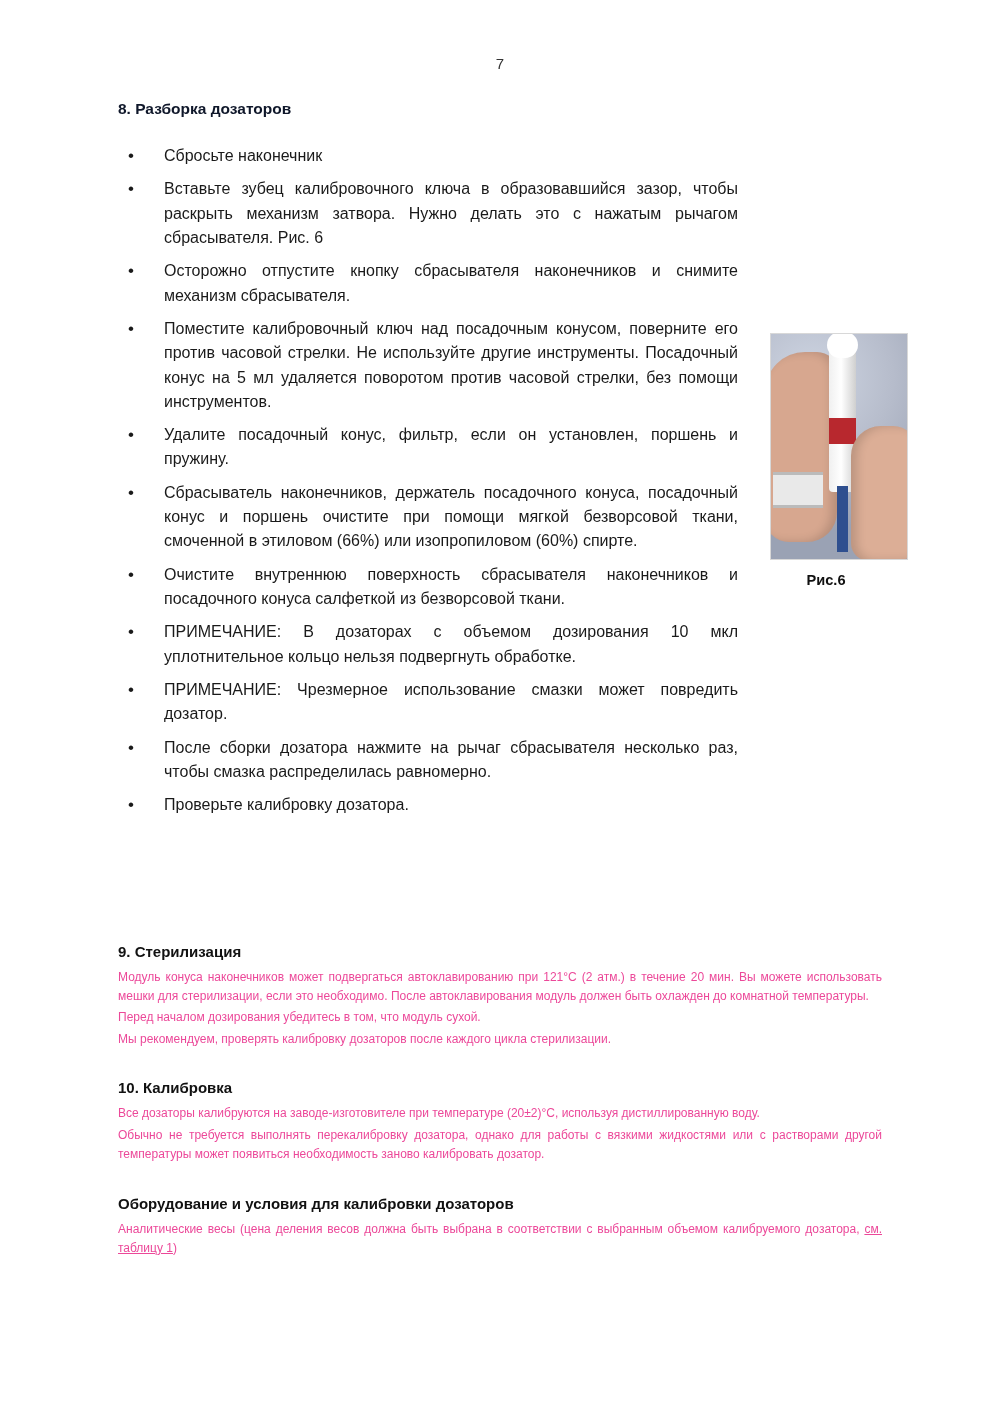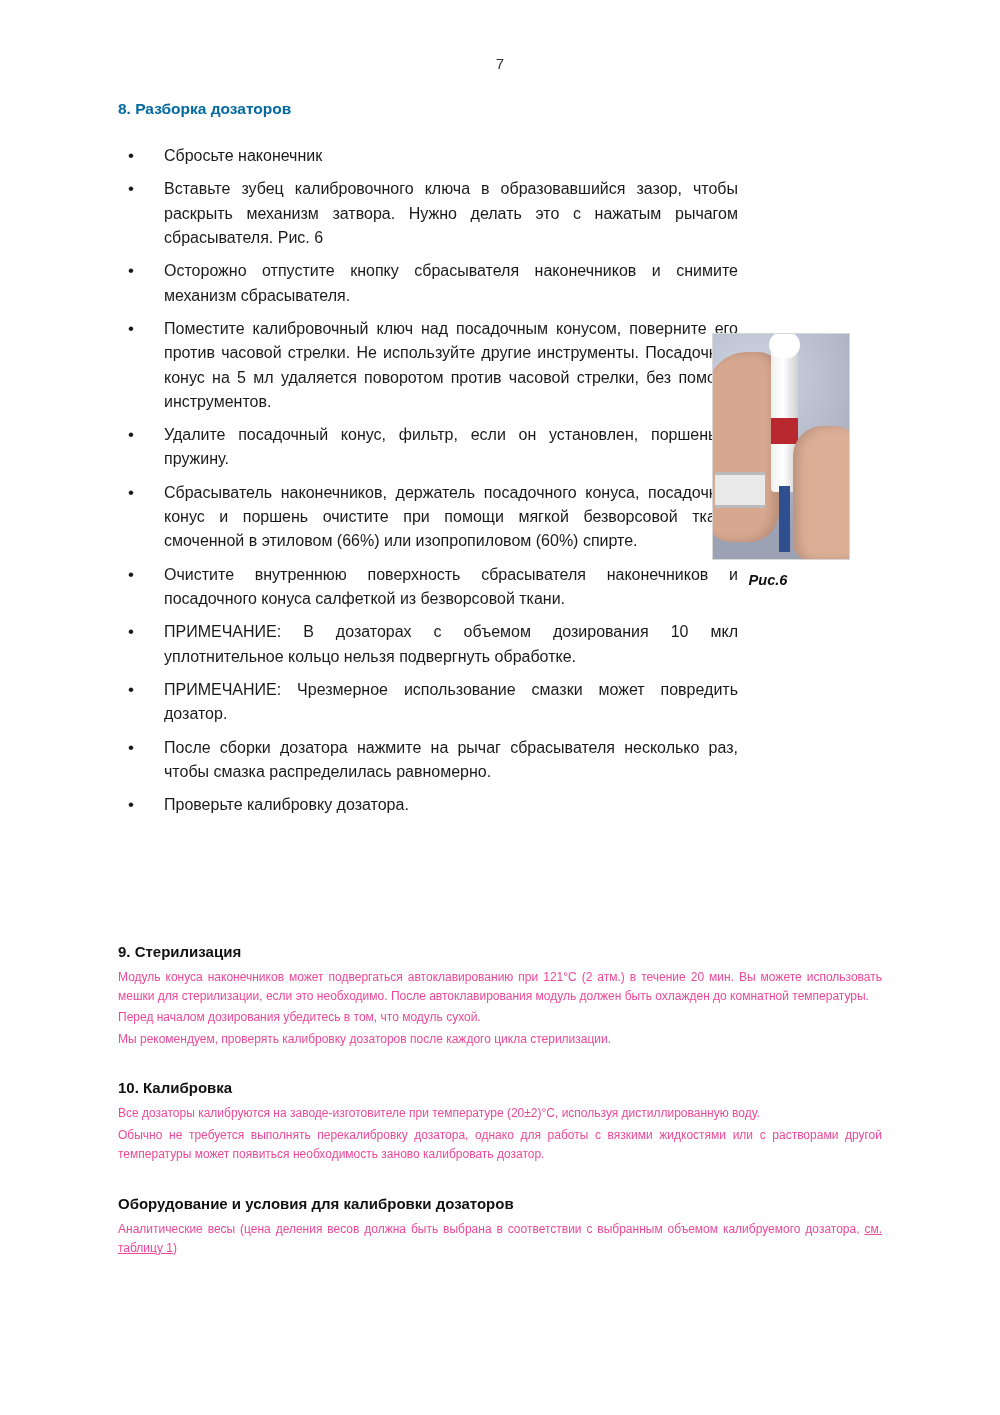--- a/index.html
+++ b/index.html
@@ -25,21 +25,21 @@
     text-align: center;
     font-size: 15px;
     color: #333;
     margin: 0 0 28px 0;
     letter-spacing: 0.2px;
   }
   h2.section-title {
     font-size: 15.5px;
     font-weight: bold;
     margin: 0 0 26px 0;
-    color: #0369a1;
+    color: #0f172a;
   }
   ul.bullets {
     list-style: none;
     margin: 0;
     padding: 0;
     width: 620px;
   }
   ul.bullets li {
     position: relative;
     padding-left: 46px;
@@ -54,23 +54,22 @@
     position: absolute;
     left: 10px;
     top: -1px;
     font-size: 17px;
     line-height: 1.5;
     color: #1a1a1a;
   }
   .figure {
     position: absolute;
     top: 333px;
-    left: 712px;
+    left: 770px;
     width: 112px;
-    font-style: italic;
   }
   .figure-img {
     width: 136px;
     height: 225px;
     border: 1px solid #d8d8d8;
     background:
       radial-gradient(circle at 30% 20%, #cfd6e3 0%, #b6bccb 40%, #9aa2b4 75%),
       #a8b0c0;
     position: relative;
     overflow: hidden;

